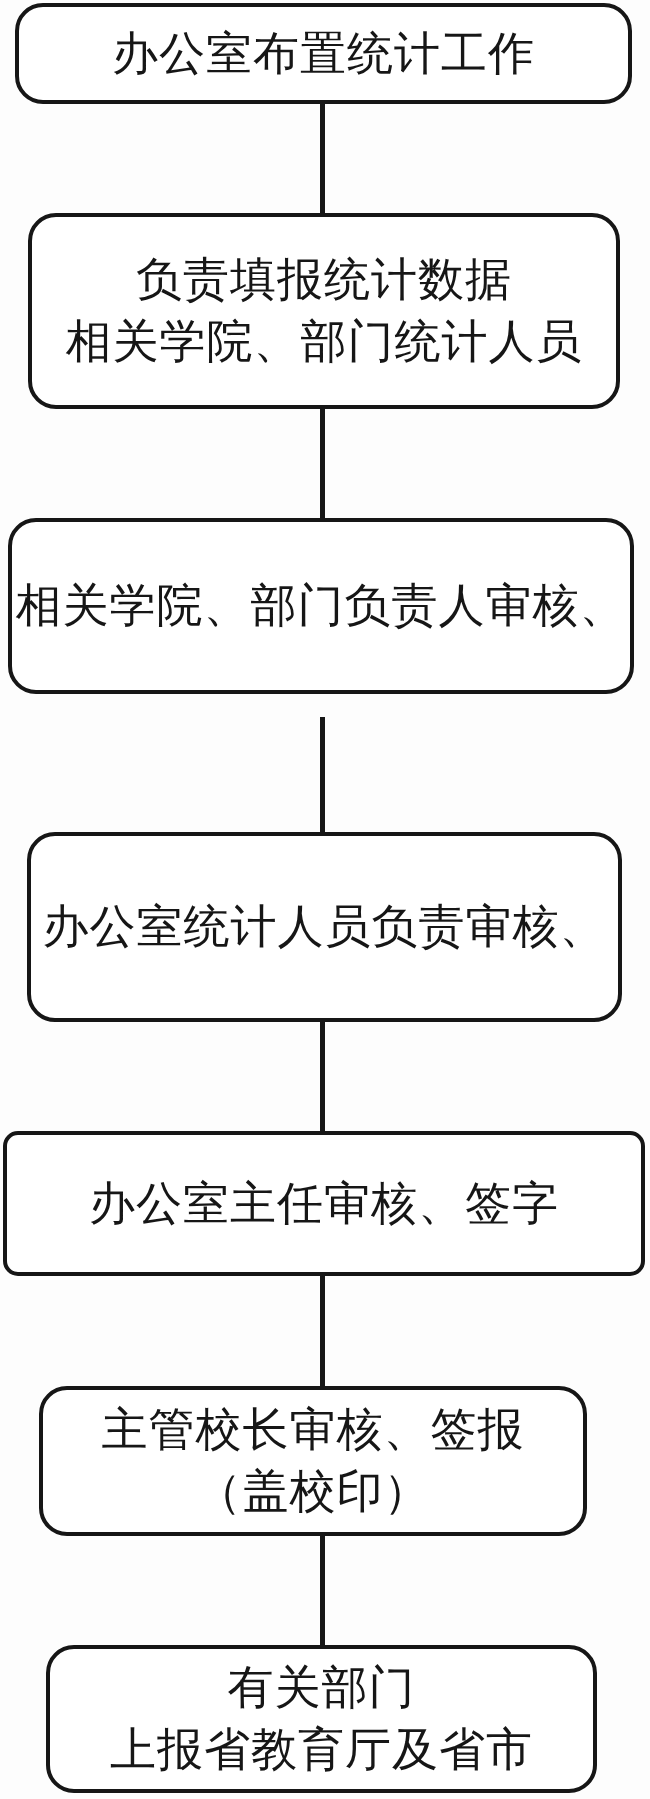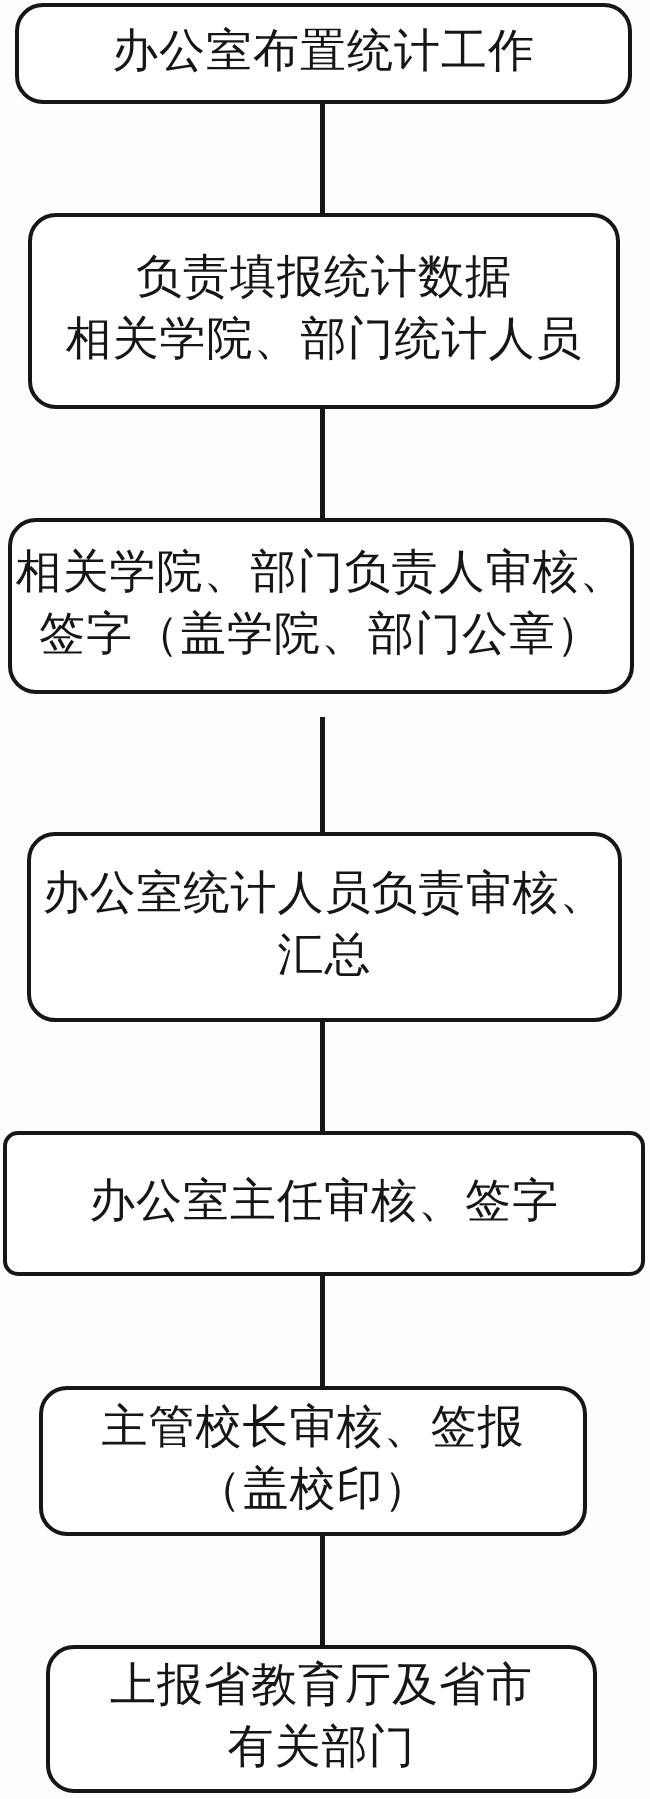--- a/index.html
+++ b/index.html
@@ -28,21 +28,20 @@
     justify-content: center;
     text-align: center;
     font-size: 46px;
     line-height: 62px;
     font-weight: 400;
     letter-spacing: 1px;
   }
   .node .line {
     display: block;
     white-space: nowrap;
-    font-family: Liberation Mono, monospace;
   }
   .connector {
     position: absolute;
     left: 320px;
     width: 5px;
     background: #161616;
   }
   
   .n1 { top: 3px;    left: 15px; width: 617px; height: 101px; }
   .n2 { top: 213px;  left: 28px; width: 592px; height: 196px; }
@@ -72,43 +71,41 @@
 
   <div class="node n2">
     <span class="line">负责填报统计数据</span>
     <span class="line">相关学院、部门统计人员</span>
   </div>
 
   <div class="connector c2"></div>
 
   <div class="node n3">
     <span class="line">相关学院、部门负责人审核、</span>
-    <span class="line">签字（盖学院、部门公章）</span>
   </div>
 
   <div class="connector c3"></div>
 
   <div class="node n4">
     <span class="line">办公室统计人员负责审核、</span>
-    <span class="line">汇总</span>
   </div>
 
   <div class="connector c4"></div>
 
   <div class="node n5">
     <span class="line">办公室主任审核、签字</span>
   </div>
 
   <div class="connector c5"></div>
 
   <div class="node n6">
     <span class="line">主管校长审核、签报</span>
     <span class="line">（盖校印）</span>
   </div>
 
   <div class="connector c6"></div>
 
   <div class="node n7">
+    <span class="line">有关部门</span>
     <span class="line">上报省教育厅及省市</span>
-    <span class="line">有关部门</span>
   </div>
 
 </div>
 
 </body></html>

